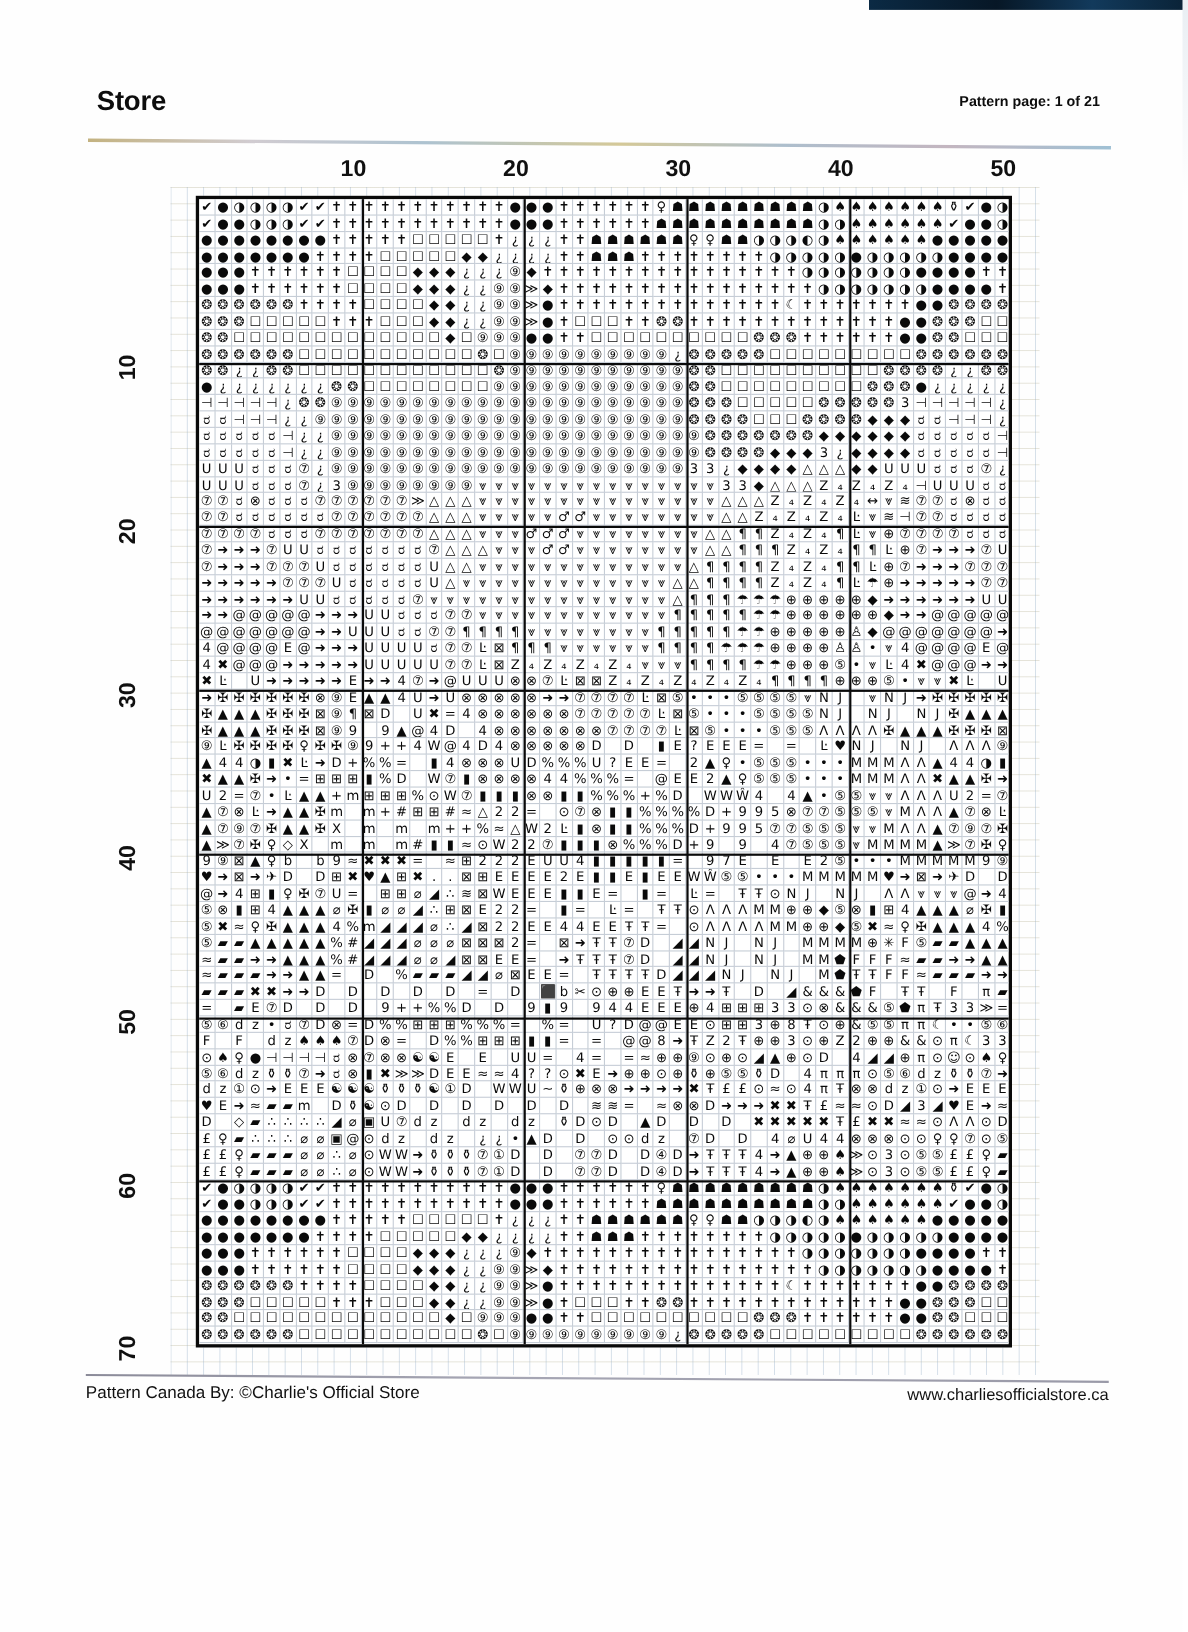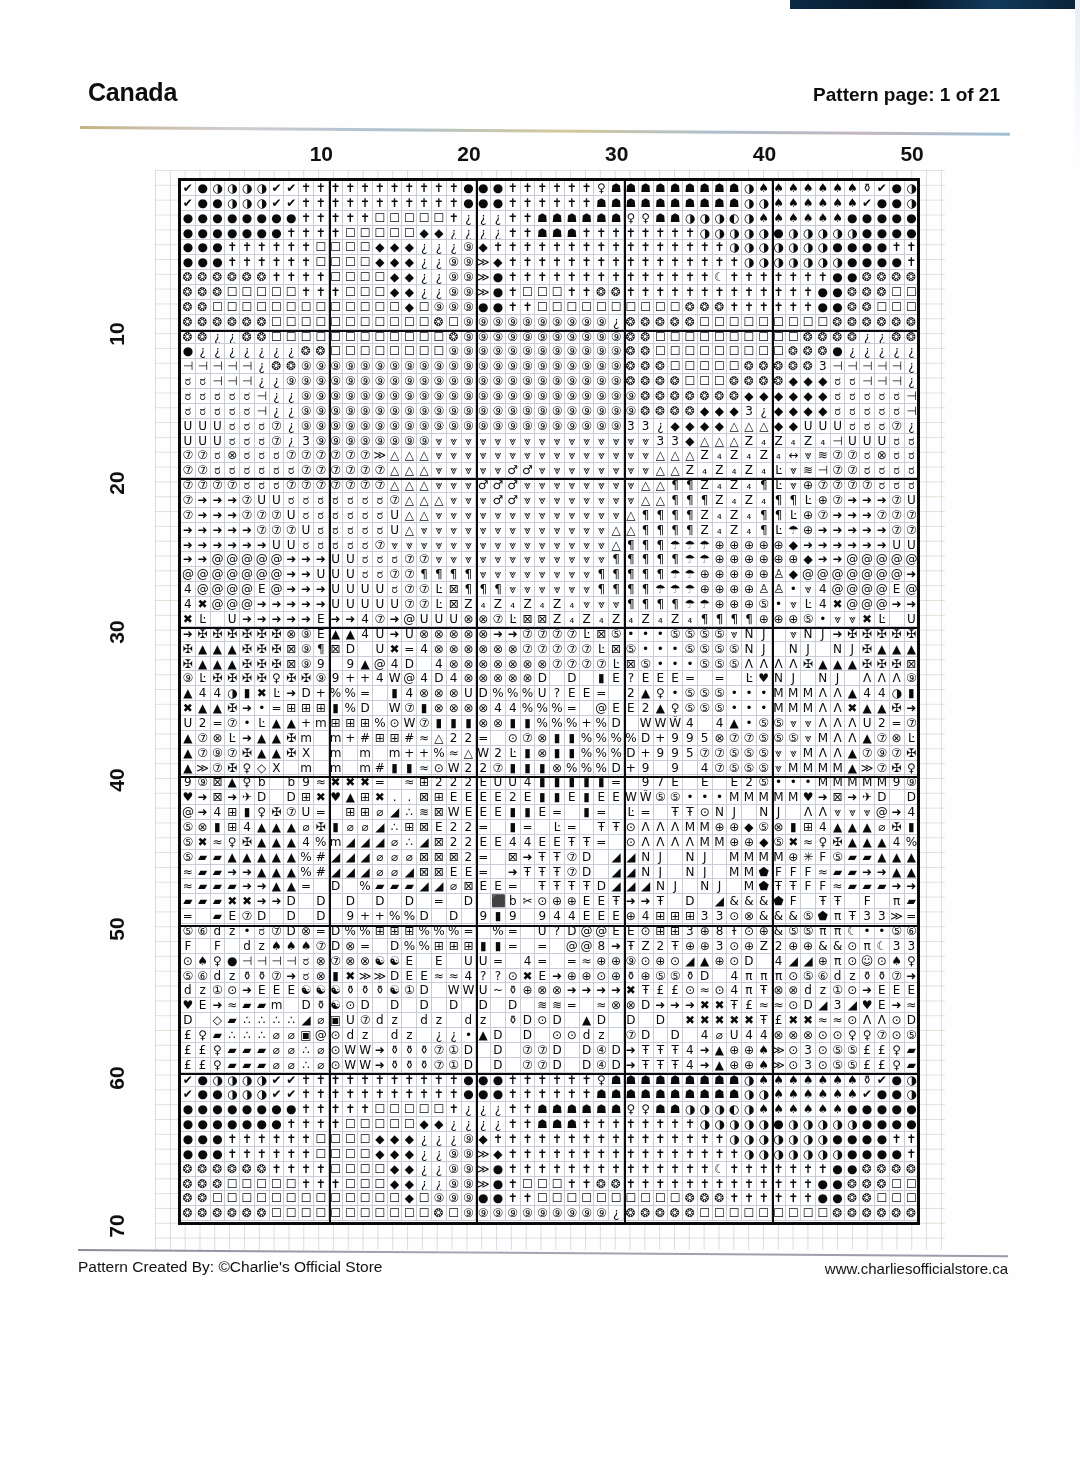--- a/index.html
+++ b/index.html
@@ -28,21 +28,21 @@
   #header{
     position:absolute;left:88px;top:78px;width:912px;height:52px;
   }
   #doc-title{
     position:absolute;left:0;top:0;
     font-size:25px;font-weight:bold;color:#0d0d0d;
     letter-spacing:-0.2px;
   }
   #page-indicator{
     position:absolute;right:0;top:6px;
-    font-size:19px;font-weight:bold;color:#0d0d0d;
+    font-size:13px;font-weight:bold;color:#0d0d0d;
     white-space:nowrap;
   }
   #header-rule{
     position:absolute;left:80px;top:126px;width:930px;height:3px;
     background:linear-gradient(90deg,#b9a56a 0%,#c9c3c9 16%,#9fb8c8 33%,#cdbf86 52%,#9fb3c4 68%,#b9a9b5 84%,#8fb6cd 100%);
     transform:rotate(0.42deg);
     transform-origin:left center;
     opacity:.85;
   }
 
@@ -133,21 +133,21 @@
 </style>
 </head>
 <body>
 
 <div id="page">
 
   <div id="scan-top-bar"></div>
   <div id="scan-right-edge"></div>
 
   <div id="header">
-    <div id="doc-title">Canada</div>
+    <div id="doc-title">Store</div>
     <div id="page-indicator">Pattern page: 1 of 21</div>
   </div>
   <div id="header-rule"></div>
 
   <div id="chart-area">
 
     <div id="graph-paper"></div>
 
     <div id="col-ruler">
         <div class="col-label" style="left: 143.315px;">10</div>
@@ -3677,17 +3677,17 @@
         <div class="hline" style="top: 297.4px;"></div>
         <div class="hline" style="top: 446.1px;"></div>
         <div class="hline" style="top: 594.8px;"></div>
         <div class="hline" style="top: 743.5px;"></div>
         <div class="hline" style="top: 892.2px;"></div>
       </div>
   </div>
 
   <div id="footer-rule"></div>
   <div id="footer">
-    <div id="footer-credit">Pattern Created By: ©Charlie's Official Store</div>
+    <div id="footer-credit">Pattern Canada By: ©Charlie's Official Store</div>
     <div id="footer-url">www.charliesofficialstore.ca</div>
   </div>
 
 </div>
 
 </body></html>

